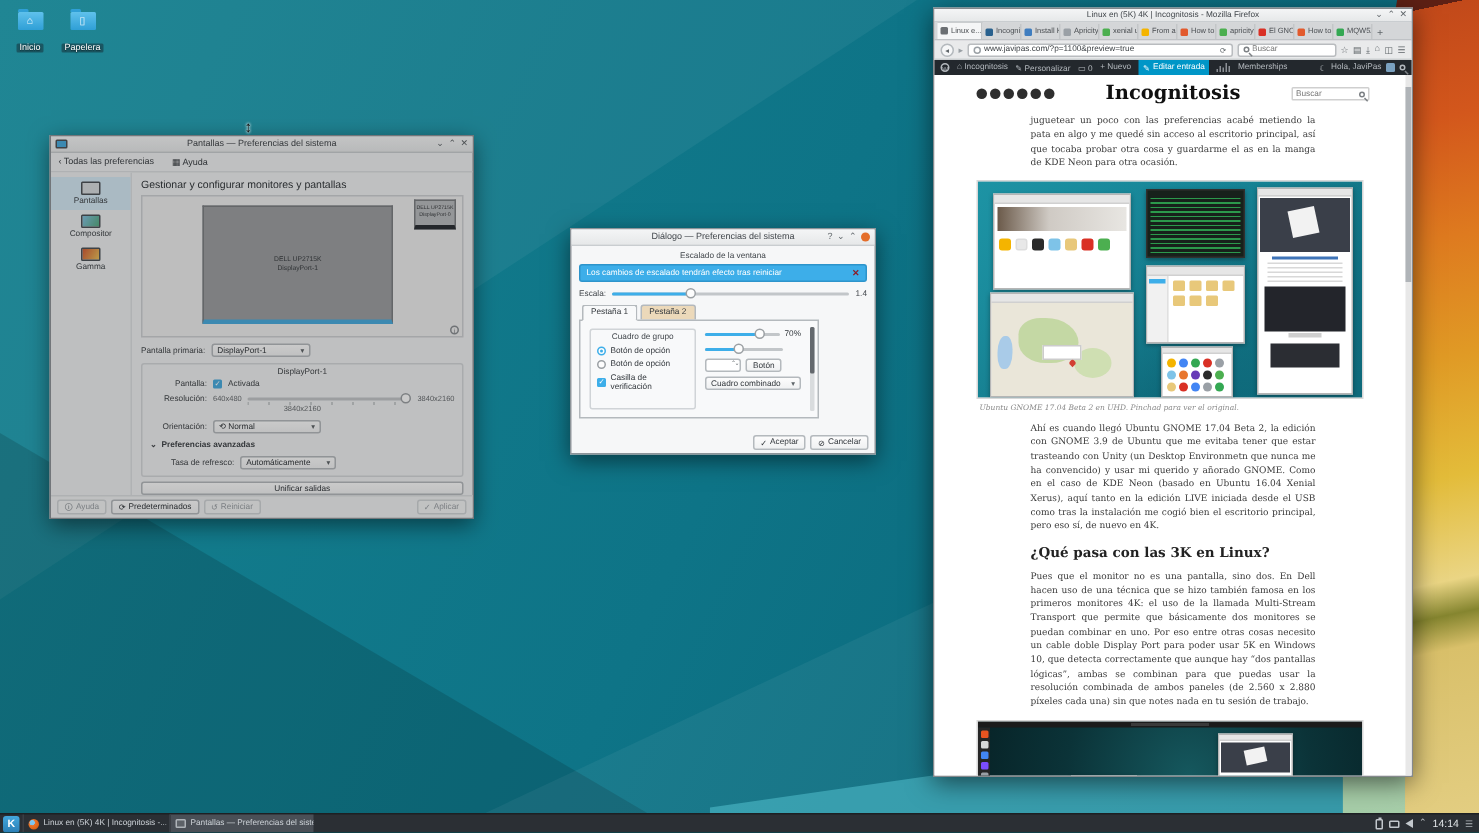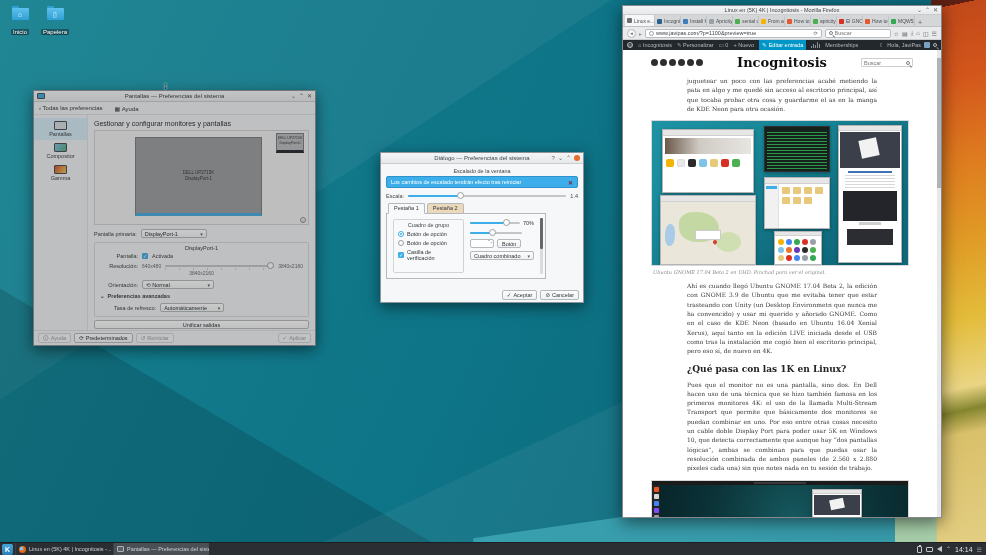--- a/index.html
+++ b/index.html
@@ -626,21 +626,21 @@
               <div class="gline"></div>
               <div class="gline"></div>
               <div class="gline"></div>
             <div class="devblock"></div>
             <div class="devblock2"></div>
           </div>
         </div>
         <div class="caption">Ubuntu GNOME 17.04 Beta 2 en UHD. Pinchad para ver el original.</div>
 
         <p class="ptext">Ahí es cuando llegó Ubuntu GNOME 17.04 Beta 2, la edición con GNOME 3.9 de Ubuntu que me evitaba tener que estar trasteando con Unity (un Desktop Environmetn que nunca me ha convencido) y usar mi querido y añorado GNOME. Como en el caso de KDE Neon (basado en Ubuntu 16.04 Xenial Xerus), aquí tanto en la edición LIVE iniciada desde el USB como tras la instalación me cogió bien el escritorio principal, pero eso sí, de nuevo en 4K.</p>
-        <h2 class="h2">¿Qué pasa con las 1K en Linux?</h2>
+        <h2 class="h2">¿Qué pasa con las 3K en Linux?</h2>
         <p class="ptext">Pues que el monitor no es una pantalla, sino dos. En Dell hacen uso de una técnica que se hizo también famosa en los primeros monitores 4K: el uso de la llamada Multi-Stream Transport que permite que básicamente dos monitores se puedan combinar en uno. Por eso entre otras cosas necesito un cable doble Display Port para poder usar 5K en Windows 10, que detecta correctamente que aunque hay “dos pantallas lógicas”, ambas se combinan para que puedas usar la resolución combinada de ambos paneles (de 2.560 x 2.880 píxeles cada una) sin que notes nada en tu sesión de trabajo.</p>
 
         <div id="img2" class="postimg">
           <div id="u-top">
               <span class="c"></span>
             </div>
           <div id="u-launch">
             <i style="background:#e95420;"></i>
               <i style="background:#d8d8d8;"></i>
               <i style="background:#4285f4;"></i>

